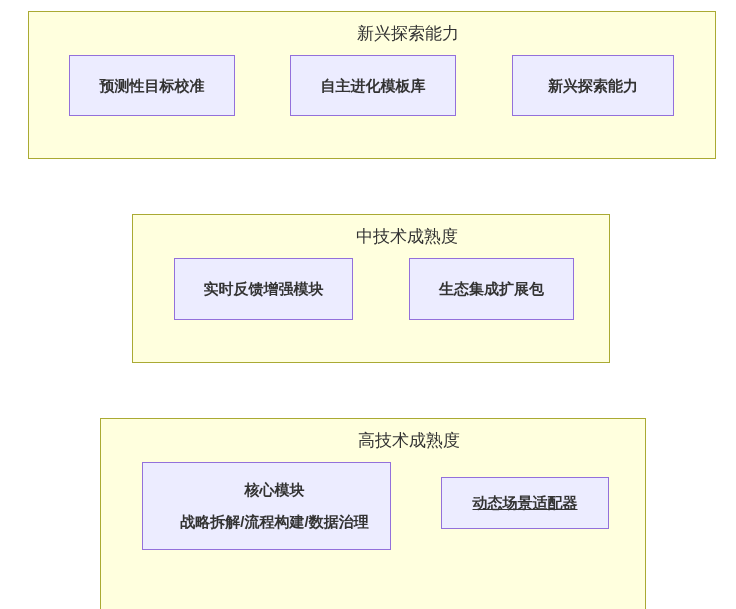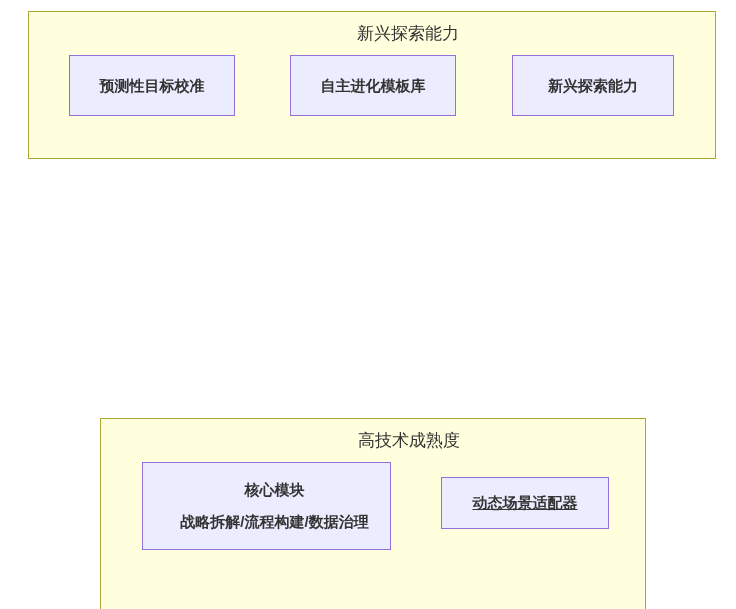--- a/index.html
+++ b/index.html
@@ -77,20 +77,29 @@
       <span>预测性目标校准</span>
     </div>
     <div class="node n1">
       <span>自主进化模板库</span>
     </div>
     <div class="node n2">
       <span>新兴探索能力</span>
     </div>
   </div>
 
+  <div class="cluster" id="g2">
+    <div class="cluster-title">中技术成熟度</div>
+    <div class="node n0">
+      <span>实时反馈增强模块</span>
+    </div>
+    <div class="node n1">
+      <span>生态集成扩展包</span>
+    </div>
+  </div>
 
   <div class="cluster" id="g3">
     <div class="cluster-title">高技术成熟度</div>
     <div class="node n0">
       <span>核心模块</span>
       <span class="sublabel">战略拆解/流程构建/数据治理</span>
     </div>
     <div class="node n1">
       <span>动态场景适配器</span>
     </div>

